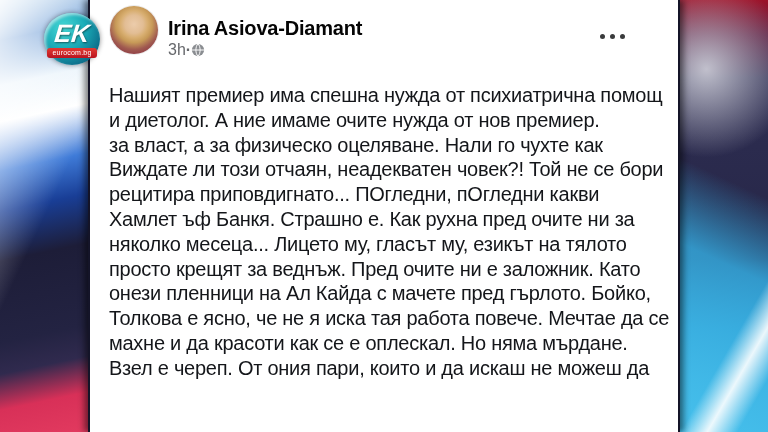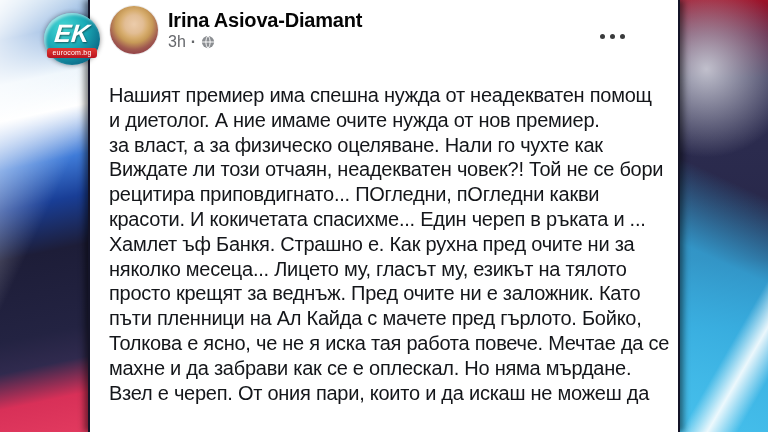--- a/index.html
+++ b/index.html
@@ -52,27 +52,27 @@
     box-sizing:border-box;
     overflow:hidden;
   }
   .post-header{position:absolute;left:20px;top:5px;right:20px;height:56px;}
   .avatar{
     position:absolute;left:0;top:1px;width:48px;height:48px;border-radius:50%;
     background:
       radial-gradient(circle at 50% 38%, #ecccab 0%, #e2bd94 24%, #d8ae70 36%, #c79a58 48%, #a05a50 66%, #8e3b44 82%, #7c2f3c 100%);
     box-shadow:0 0 0 1px rgba(0,0,0,0.08);
   }
-  .head-text{position:absolute;left:58px;top:4px;}
+  .head-text{position:absolute;left:58px;top:12px;}
   .author{
     font-size:20px;font-weight:bold;color:#050505;line-height:23px;letter-spacing:-0.2px;
   }
   .meta{
     margin-top:1px;font-size:16px;color:#65676b;line-height:18px;
-    display:flex;align-items:center;gap:5px;
+    display:flex;align-items:center;
   }
   .meta .sep{font-weight:bold;}
   .globe{display:inline-flex;align-items:center;}
   .more-btn{
     position:absolute;right:32px;top:24px;width:26px;height:14px;
     display:flex;align-items:center;gap:5px;cursor:pointer;
   }
   .more-btn .d{width:5px;height:5px;border-radius:50%;background:#3a3b3c;}
   
   .post-body{
@@ -127,32 +127,31 @@
       </div>
     </div>
     <div class="more-btn">
       <span class="d"></span>
       <span class="d"></span>
       <span class="d"></span>
     </div>
   </div>
 
   <div class="post-body">
-    <div class="post-line">Нашият премиер има спешна нужда от неадекватен помощ</div>
+    <div class="post-line">Нашият премиер има спешна нужда от психиатрична помощ</div>
     <div class="post-line">и диетолог. А ние имаме очите нужда от нов премиер.</div>
     <div class="post-line">за власт, а за физическо оцеляване. Нали го чухте как</div>
     <div class="post-line">Виждате ли този отчаян, неадекватен човек?! Той не се бори</div>
     <div class="post-line">рецитира приповдигнато... ПОгледни, пОгледни какви</div>
-    <div class="post-line">красоти. И кокичетата спасихме... Един череп в ръката и ...</div>
     <div class="post-line">Хамлет ъф Банкя. Страшно е. Как рухна пред очите ни за</div>
     <div class="post-line">няколко месеца... Лицето му, гласът му, езикът на тялото</div>
     <div class="post-line">просто крещят за веднъж. Пред очите ни е заложник. Като</div>
-    <div class="post-line">пъти пленници на Ал Кайда с мачете пред гърлото. Бойко,</div>
+    <div class="post-line">онези пленници на Ал Кайда с мачете пред гърлото. Бойко,</div>
     <div class="post-line">Толкова е ясно, че не я иска тая работа повече. Мечтае да се</div>
-    <div class="post-line">махне и да забрави как се е оплескал. Но няма мърдане.</div>
+    <div class="post-line">махне и да красоти как се е оплескал. Но няма мърдане.</div>
     <div class="post-line">Взел е череп. От ония пари, които и да искаш не можеш да</div>
   </div>
 
 </div>
 
 <div class="logo">
   <div class="logo-circle"></div>
   <div class="logo-ek">EK</div>
   <div class="logo-band">eurocom.bg</div>
 </div>

